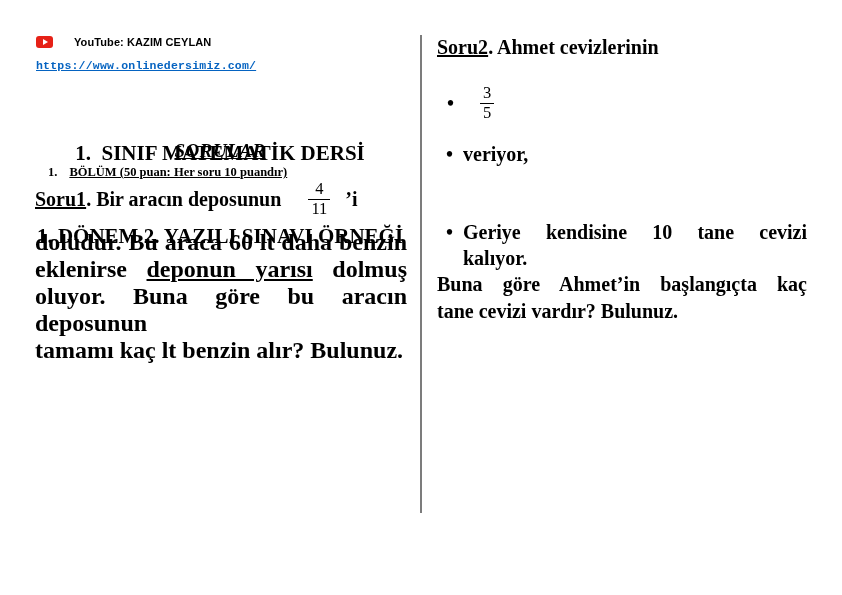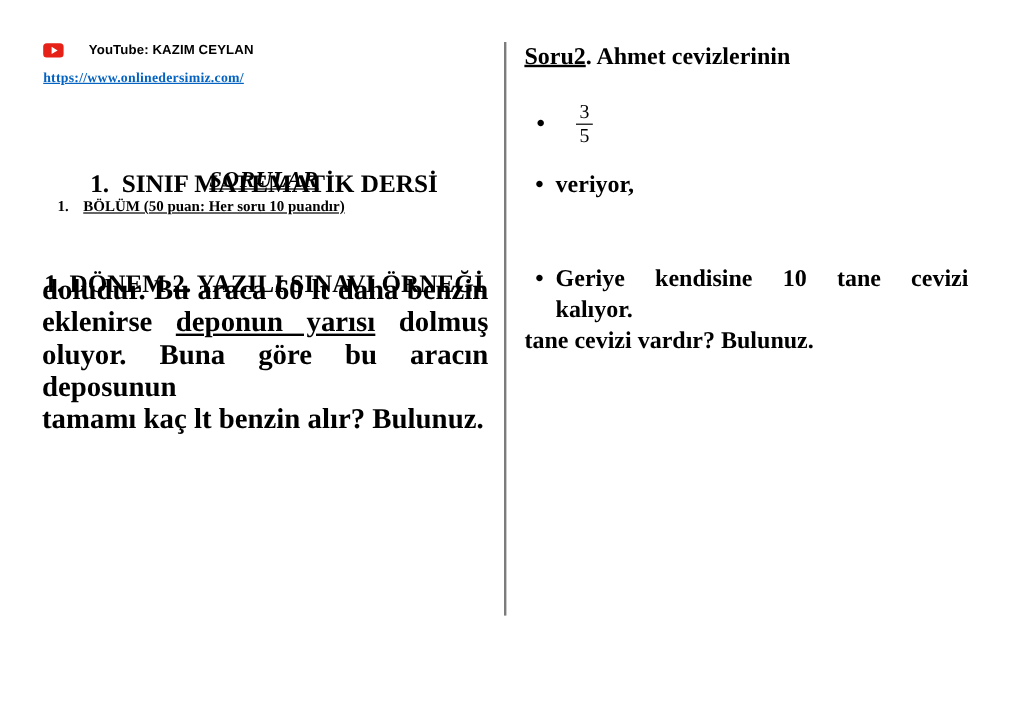--- a/index.html
+++ b/index.html
@@ -25,21 +25,21 @@
     border-radius: 3px; position: relative; flex: 0 0 auto;
   }
   .yt-icon::after {
     content: ""; position: absolute; left: 6.5px; top: 3px;
     border-left: 5px solid #ffffff;
     border-top: 3px solid transparent;
     border-bottom: 3px solid transparent;
   }
   .site-url {
     position: absolute; left: 36px; top: 59px;
-    font-family: Liberation Serif, serif;
+    font-family: Liberation Mono, monospace;
     font-size: 11.5px; font-weight: bold;
     color: #0563c1; text-decoration: underline; cursor: pointer;
     letter-spacing: 0.2px;
   }
   
   .title-block {
     position: absolute; left: 20px; top: 85px; width: 400px;
     text-align: center; font-weight: bold;
     font-size: 21px; line-height: 27.5px;
     white-space: pre-wrap;
@@ -117,20 +117,28 @@
     <div>1.  SINIF MATEMATİK DERSİ</div>
     <div>1. DÖNEM 2. YAZILI SINAVI ÖRNEĞİ</div>
   </div>
 
   <div class="sorular">SORULAR</div>
 
   <div class="bolum">
     <span class="bolum-no">1.</span><span class="bolum-text">BÖLÜM (50 puan: Her soru 10 puandır)</span>
   </div>
 
+  <div class="soru1-line">
+    <span><span class="uline">Soru1</span><span>. Bir aracın deposunun</span></span>
+    <span class="fraction">
+      <span class="frac-num">4</span>
+      <span class="frac-den">11</span>
+    </span>
+    <span>’i</span>
+  </div>
 
   <div class="para">
     <div class="jline">doludur. Bu araca 60 lt daha benzin</div>
     <div class="jline">
       <span>eklenirse</span>
       <span class="uline">deponun yarısı</span>
       <span>dolmuş</span>
     </div>
     <div class="jline">oluyor. Buna göre bu aracın deposunun</div>
     <div>tamamı kaç lt benzin alır? Bulunuz.</div>
@@ -155,16 +163,17 @@
     <div>veriyor,</div>
   </div>
 
   <div class="bullet-item bullet3">
     <span class="bullet-marker">•</span>
     <div class="jline">Geriye kendisine 10 tane cevizi</div>
     <div>kalıyor.</div>
   </div>
 
   <div class="closing">
+    <div class="jline">Buna göre Ahmet’in başlangıçta kaç</div>
     <div>tane cevizi vardır? Bulunuz.</div>
   </div>
 
 </div>
 
 </body></html>

